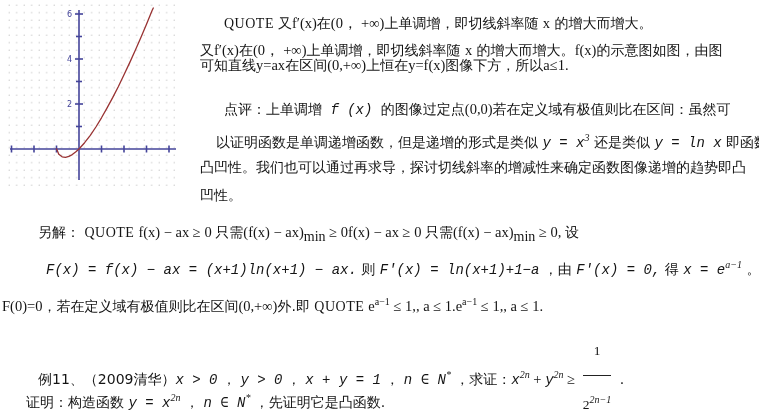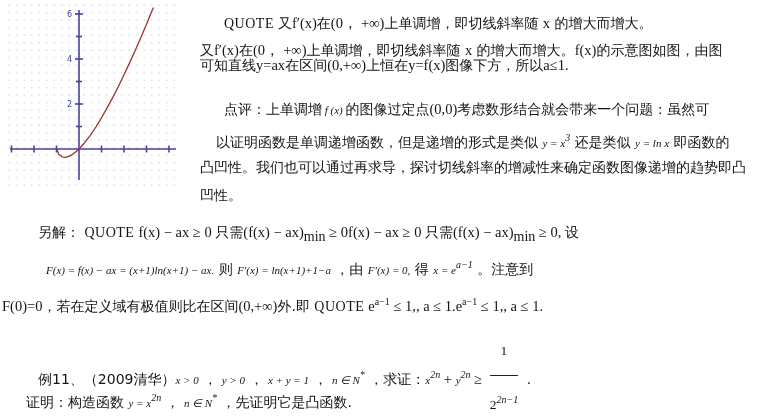--- a/index.html
+++ b/index.html
@@ -22,21 +22,21 @@
   .l6{top:157px;left:200px;}
   .l7{top:185px;left:200px;}
   .l8{top:222px;left:38px;}
   .l9{top:254px;left:46px;}
   .l10{top:291px;left:2px;}
   .l11{top:330px;left:38px;line-height:46px;}
   .l12{top:387px;left:26px;}
   
   .s-p{font-family:"DejaVu Sans",sans-serif;}
   .s-m{font-family:"Liberation Serif",serif;font-size:14.5px;}
-  .s-mi{font-family:Liberation Serif, serif;font-style:italic;font-size:11px;}
+  .s-mi{font-family:Liberation Mono, monospace;font-style:italic;font-size:14px;}
   .s-q{font-family:"Liberation Serif",serif;font-size:14px;letter-spacing:.5px;}
   .s-b{font-weight:normal;}
   sup.s-sup{font-family:"Liberation Serif",serif;font-size:10px;}
   sup.s-supi{font-family:"Liberation Serif",serif;font-style:italic;font-size:10px;}
   sub.s-sub{font-family:"Liberation Serif",serif;font-size:14px;}
   .frac{
     display:inline-block;vertical-align:middle;text-align:center;
     font-family:"Liberation Serif",serif;font-size:13.5px;margin:0 4px;position:relative;top:-2px;
   }
   .fnum{display:block;border-bottom:1px solid #222;padding:0 7px 1px;}
@@ -84,21 +84,21 @@
     </g>
 
     <polyline fill="none" stroke-width="1.3" stroke-linejoin="round" stroke-linecap="round" points="48.5,144.8 50.8,150.2 54.1,152.8 57.5,153.3 60.9,152.4 64.3,150.6 67.6,148.1 71,145 76.6,138.7 82.3,131.3 87.9,123 93.5,113.8 99.1,103.9 104.8,93.4 110.4,82.5 116,70.8 121.6,58.9 127.3,46.3 132.9,33.5 138.5,20.2 144.1,6.6 145.3,4" stroke="#993333">
     </polyline>
   </svg>
 </div>
 
 <div class="line l1"><span class="s-q">QUOTE </span><span class="s-p">又</span><span class="s-m">f′(x)</span><span class="s-p">在</span><span class="s-m">(0， +∞)</span><span class="s-p">上单调增，即切线斜率随 </span><span class="s-m">x</span><span class="s-p"> 的增大而增大。</span></div>
 <div class="line l2"><span class="s-p">又</span><span class="s-m">f′(x)</span><span class="s-p">在</span><span class="s-m">(0， +∞)</span><span class="s-p">上单调增，即切线斜率随 </span><span class="s-m">x</span><span class="s-p"> 的增大而增大。</span><span class="s-m">f(x)</span><span class="s-p">的示意图如图，由图</span></div>
 <div class="line l3"><span class="s-p">可知直线</span><span class="s-m">y=ax</span><span class="s-p">在区间</span><span class="s-m">(0,+∞)</span><span class="s-p">上恒在</span><span class="s-m">y=f(x)</span><span class="s-p">图像下方，所以</span><span class="s-m">a≤1.</span></div>
-<div class="line l4"><span class="s-b">点评：</span><span class="s-p">上单调增</span><span class="s-mi"> f (x) </span><span class="s-p">的图像过定点</span><span class="s-m">(0,0)</span><span class="s-p">考虑数形结合就会带来一个问题：虽然可</span></div>
+<div class="line l4"><span class="s-b">点评：</span><span class="s-p">上单调增</span><span class="s-mi"> f (x) </span><span class="s-p">的图像过定点</span><span class="s-m">(0,0)</span><span class="s-p">若在定义域有极值则比在区间：虽然可</span></div>
 <div class="line l5"><span class="s-p">以证明函数是单调递增函数，但是递增的形式是类似 </span><span class="s-mi">y = x</span><sup class="s-supi">3</sup><span class="s-p"> 还是类似 </span><span class="s-mi">y = ln x</span><span class="s-p"> 即函数的</span></div>
 <div class="line l6"><span class="s-p">凸凹性。我们也可以通过再求导，探讨切线斜率的增减性来确定函数图像递增的趋势即凸</span></div>
 <div class="line l7"><span class="s-p">凹性。</span></div>
 <div class="line l8"><span class="s-p">另解： </span><span class="s-q">QUOTE </span><span class="s-m">f(x) − ax ≥ 0 </span><span class="s-p">只需</span><span class="s-m">(f(x) − ax)</span><sub class="s-sub">min</sub><span class="s-m"> ≥ 0</span><span class="s-m">f(x) − ax ≥ 0 </span><span class="s-p">只需</span><span class="s-m">(f(x) − ax)</span><sub class="s-sub">min</sub><span class="s-m"> ≥ 0, </span><span class="s-p">设</span></div>
 <div class="line l9"><span class="s-mi">F(x) = f(x) − ax = (x+1)ln(x+1) − ax.</span><span class="s-p"> 则 </span><span class="s-mi">F′(x) = ln(x+1)+1−a</span><span class="s-p"> ，由 </span><span class="s-mi">F′(x) = 0,</span><span class="s-p"> 得 </span><span class="s-mi">x = e</span><sup class="s-supi">a−1</sup><span class="s-p"> 。注意到</span></div>
 <div class="line l10"><span class="s-m">F(0)=0</span><span class="s-p">，若在定义域有极值则比在区间</span><span class="s-m">(0,+∞)</span><span class="s-p">外.即 </span><span class="s-q">QUOTE </span><span class="s-m">e</span><sup class="s-sup">a−1</sup><span class="s-m"> ≤ 1,, a ≤ 1.e</span><sup class="s-sup">a−1</sup><span class="s-m"> ≤ 1,, a ≤ 1.</span></div>
 <div class="line l11"><span class="s-p">例11、（2009清华）</span><span class="s-mi">x &gt; 0</span><span class="s-p"> ， </span><span class="s-mi">y &gt; 0</span><span class="s-p"> ， </span><span class="s-mi">x + y = 1</span><span class="s-p"> ， </span><span class="s-mi">n ∈ N</span><sup class="s-supi">*</sup><span class="s-p"> ，求证：</span><span class="s-mi">x</span><sup class="s-supi">2n</sup><span class="s-m"> + </span><span class="s-mi">y</span><sup class="s-supi">2n</sup><span class="s-m"> ≥ </span><span class="frac"><span class="fnum">1</span><span class="fden">2<sup class="s-supi">2n−1</sup></span></span><span class="s-p"> .</span></div>
 <div class="line l12"><span class="s-b">证明：</span><span class="s-p">构造函数 </span><span class="s-mi">y = x</span><sup class="s-supi">2n</sup><span class="s-p"> ， </span><span class="s-mi">n ∈ N</span><sup class="s-supi">*</sup><span class="s-p"> ，先证明它是凸函数.</span></div>
 
 </body></html>

